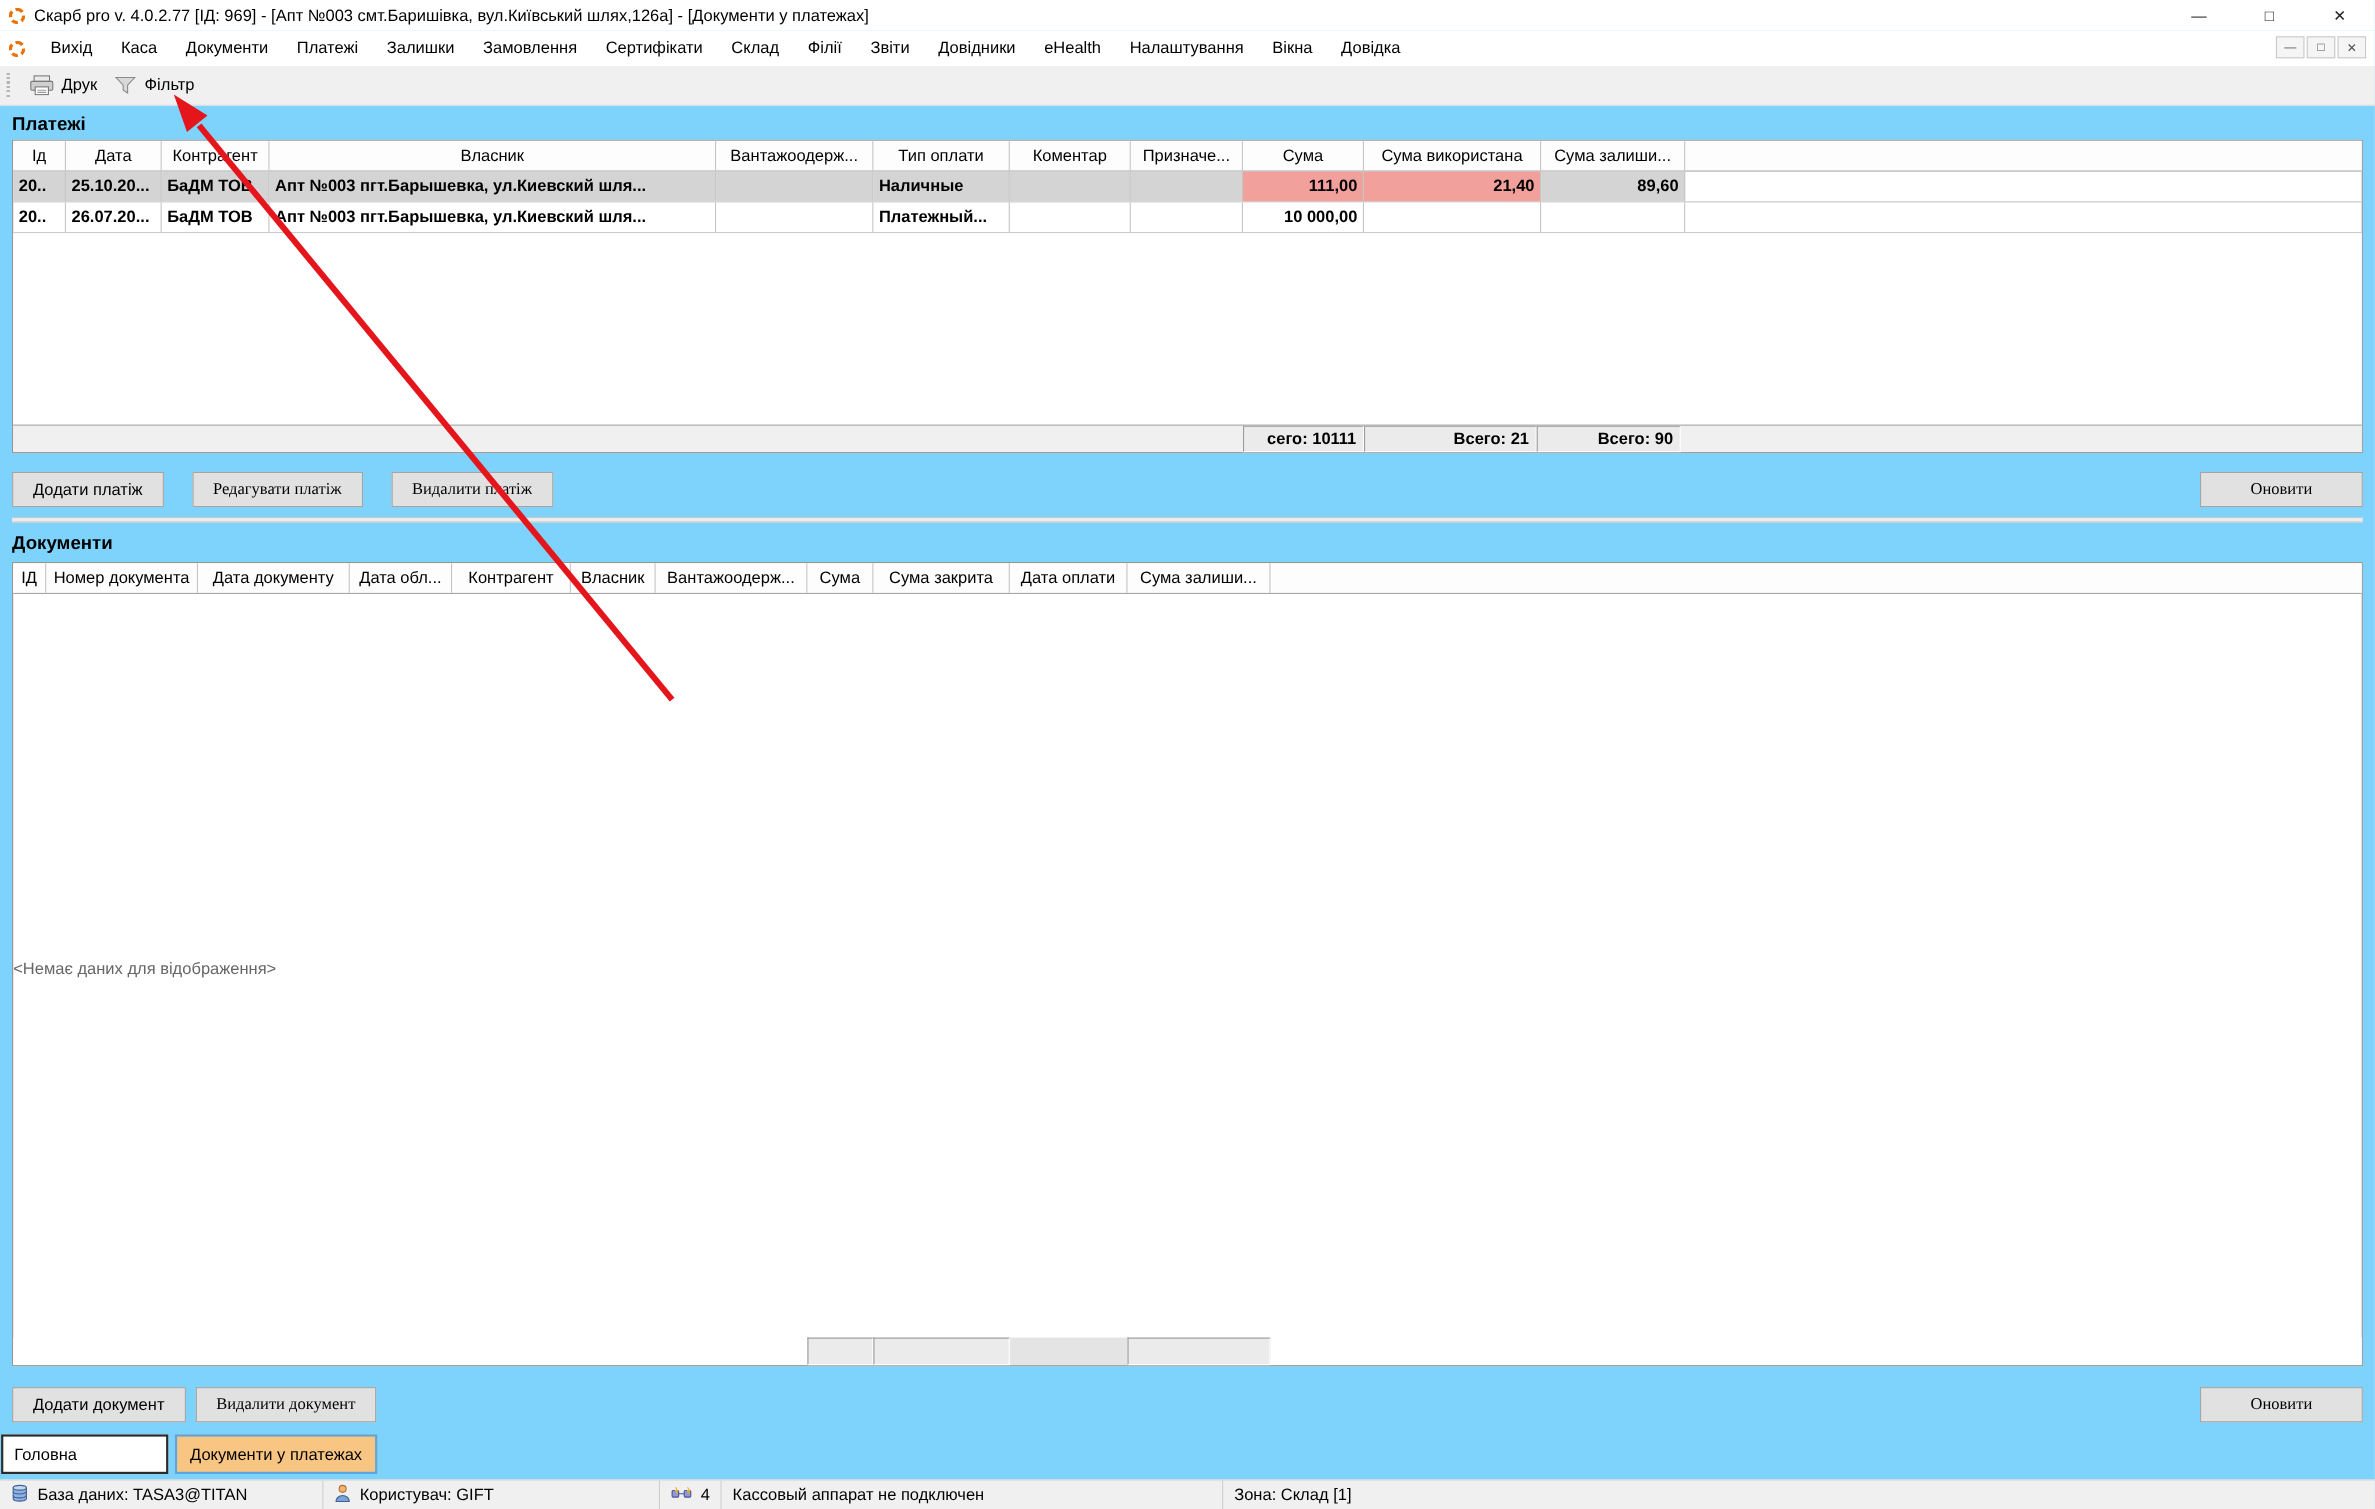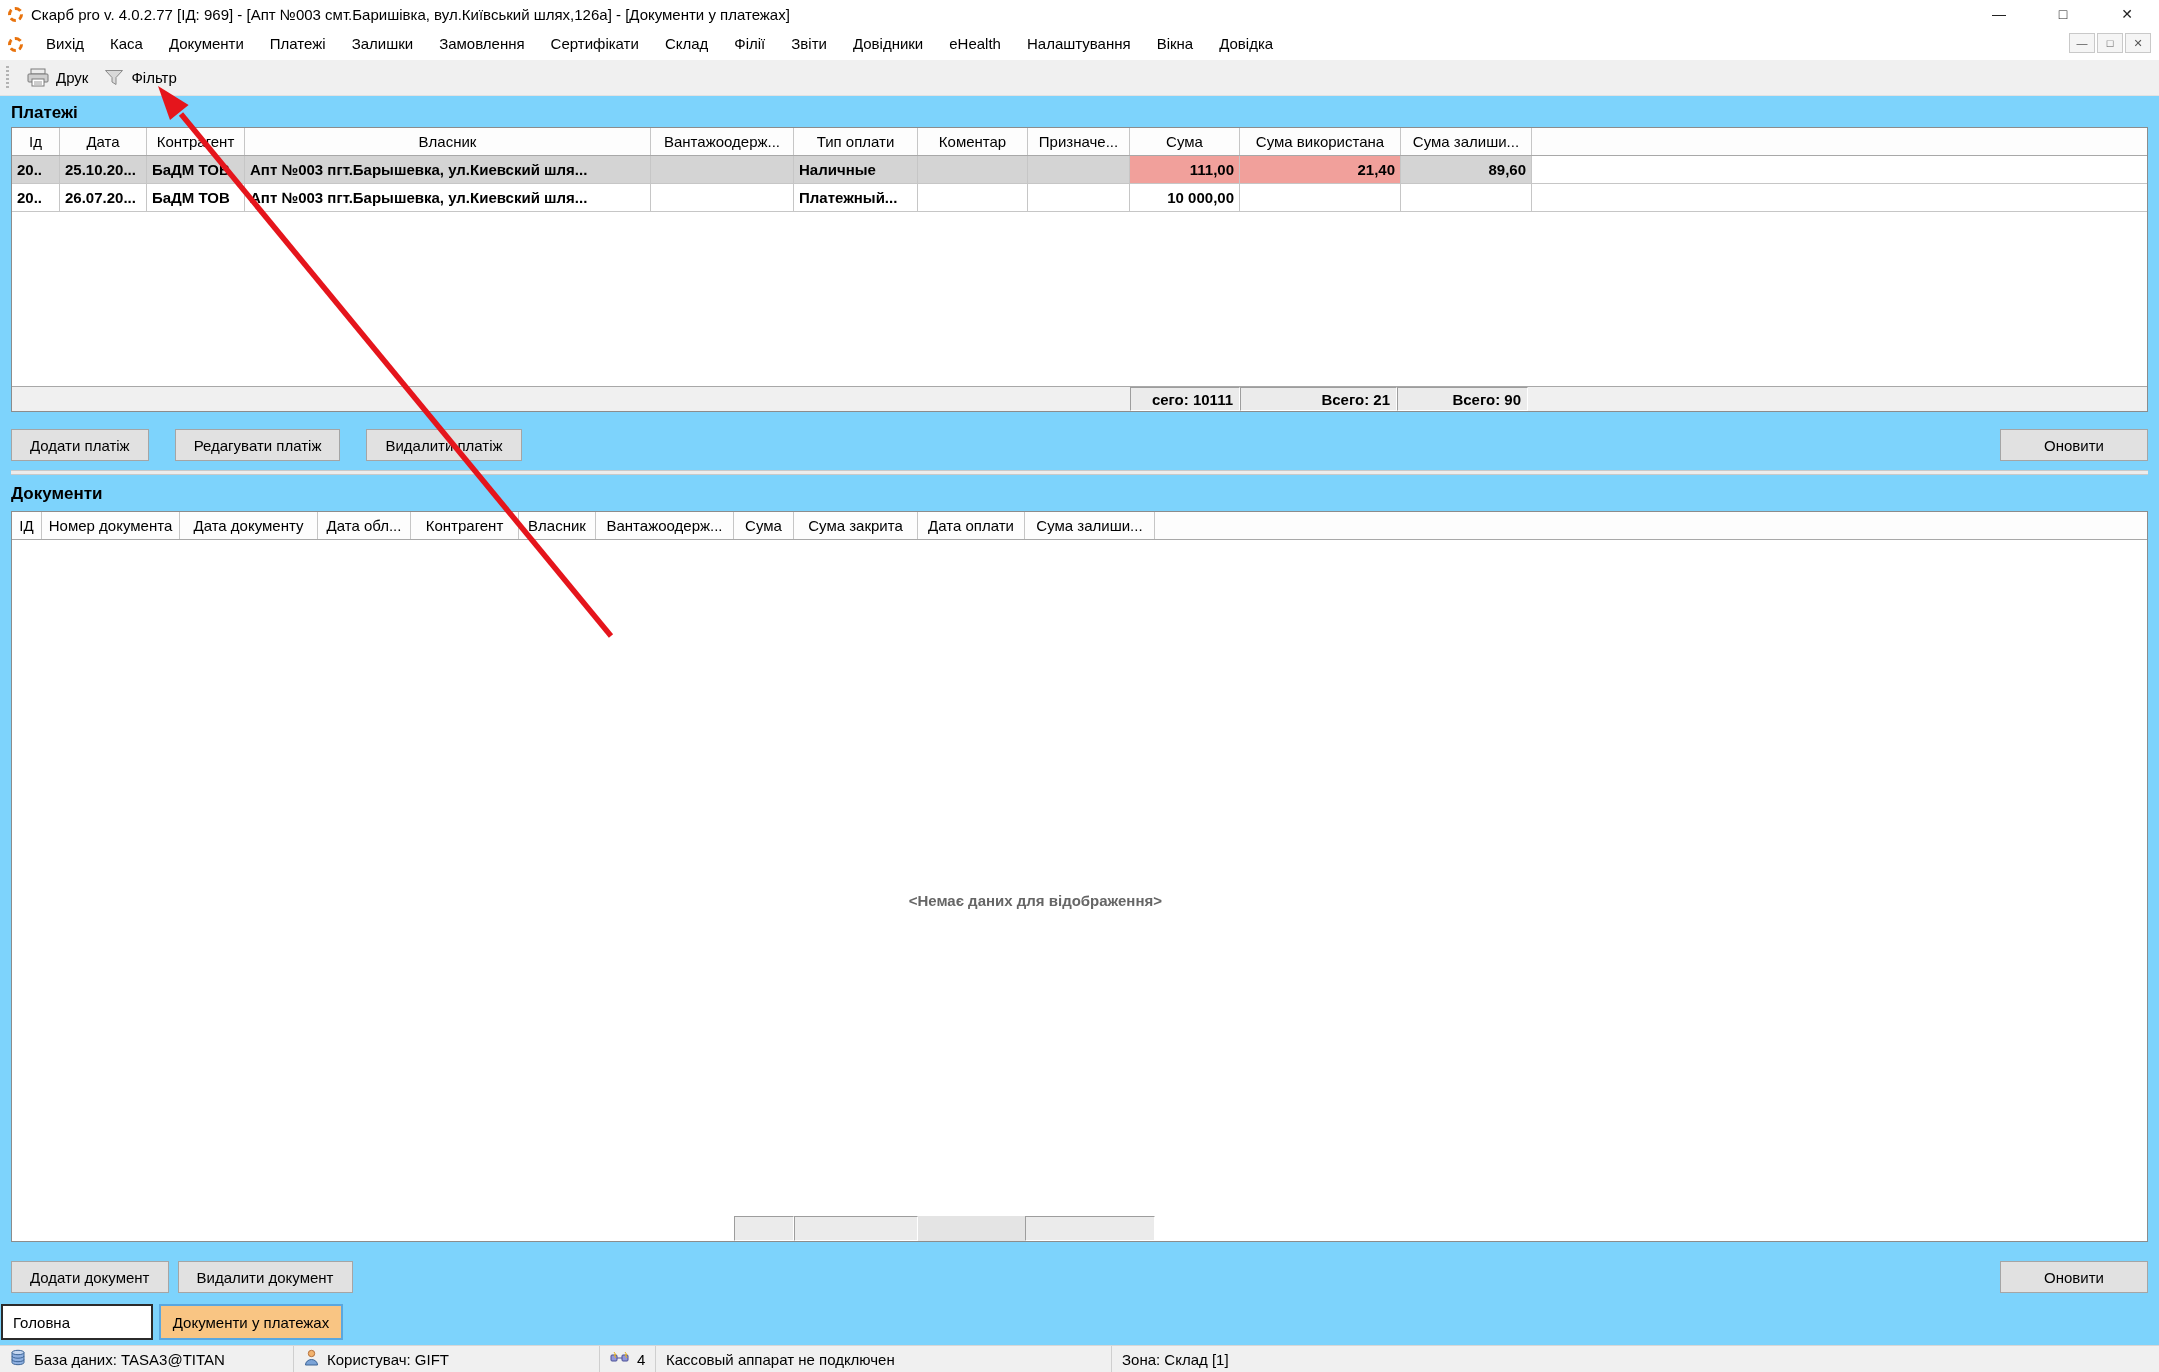--- a/index.html
+++ b/index.html
@@ -48,34 +48,34 @@
   .pc0{width:48px}.pc1{width:87px}.pc2{width:98px}.pc3{width:406px}.pc4{width:143px}.pc5{width:124px}
   .pc6{width:110px}.pc7{width:102px}.pc8{width:110px}.pc9{width:161px}.pc10{width:131px}
   .dc0{width:30px}.dc1{width:138px}.dc2{width:138px}.dc3{width:93px}.dc4{width:108px}.dc5{width:77px}
   .dc6{width:138px}.dc7{width:60px}.dc8{width:124px}.dc9{width:107px}.dc10{width:130px}
 
   .totals-band { height:25px; background:#f0f0f0; border-top:1px solid #a8a8a8; display:flex; align-items:stretch; flex:none; font-weight:bold; }
   .tspacer { width:1118px; flex:none; }
   .tbox { background:#ebebeb; border:1px solid; border-color:#9d9d9d #ffffff #ffffff #9d9d9d; display:flex; align-items:center; justify-content:flex-end; padding:0 6px; overflow:hidden; white-space:nowrap; flex:none; }
   .tb0{width:110px}.tb1{width:157px}.tb2{width:131px}
 
-  .empty-text { position:absolute; top:380px; left:0; width:1150px; text-align:right; color:#666; font-weight:bold; }
+  .empty-text { position:absolute; top:360px; left:0; width:1150px; text-align:left; color:#666; font-weight:normal; }
 
   .doc-footer { height:25px; background:#fff; display:flex; flex:none; margin-top:auto; }
   .dfspacer { width:722px; flex:none; }
   .dfband { background:#e4e4e4; display:flex; flex:none; }
   .dbox { background:#ebebeb; border:1px solid; border-color:#9d9d9d #ffffff #ffffff #9d9d9d; flex:none; }
   .db0{width:60px}.db1{width:124px}.dbgap{width:107px;flex:none;}.db2{width:130px}
 
   
   .btnrow { display:flex; width:2137px; align-items:center; }
   .br1 { margin-top:17px; }
   .br2 { margin-top:19px; }
   .btn { height:32px; background:#e1e1e1; border:1px solid #a5a5a5; padding:0 18px; font-size:15px; display:flex; align-items:center; justify-content:center; white-space:nowrap; cursor:default; }
-  .btn + .btn { margin-left:26px; }
+  .btn + .btn { margin-left:26px;font-family:Liberation Serif, serif; }
   .btn.gap2 { margin-left:9px; }
   .btn.right { margin-left:auto; width:148px; }
 
   .splitter { margin-top:9px; height:5px; width:2137px; border-top:1px solid #c9c9c9; border-bottom:1px solid #c9c9c9; background:#ececec; }
   .st2 { margin-top:9px; }
 
   
   .tabsrow { margin-top:11px; display:flex; height:36px; margin-left:-10px; }
   .tab { display:flex; align-items:center; padding:0 10px; white-space:nowrap; }
   .tab-inactive { width:152px; background:#fff; border:2px solid #2b2b2b; }

